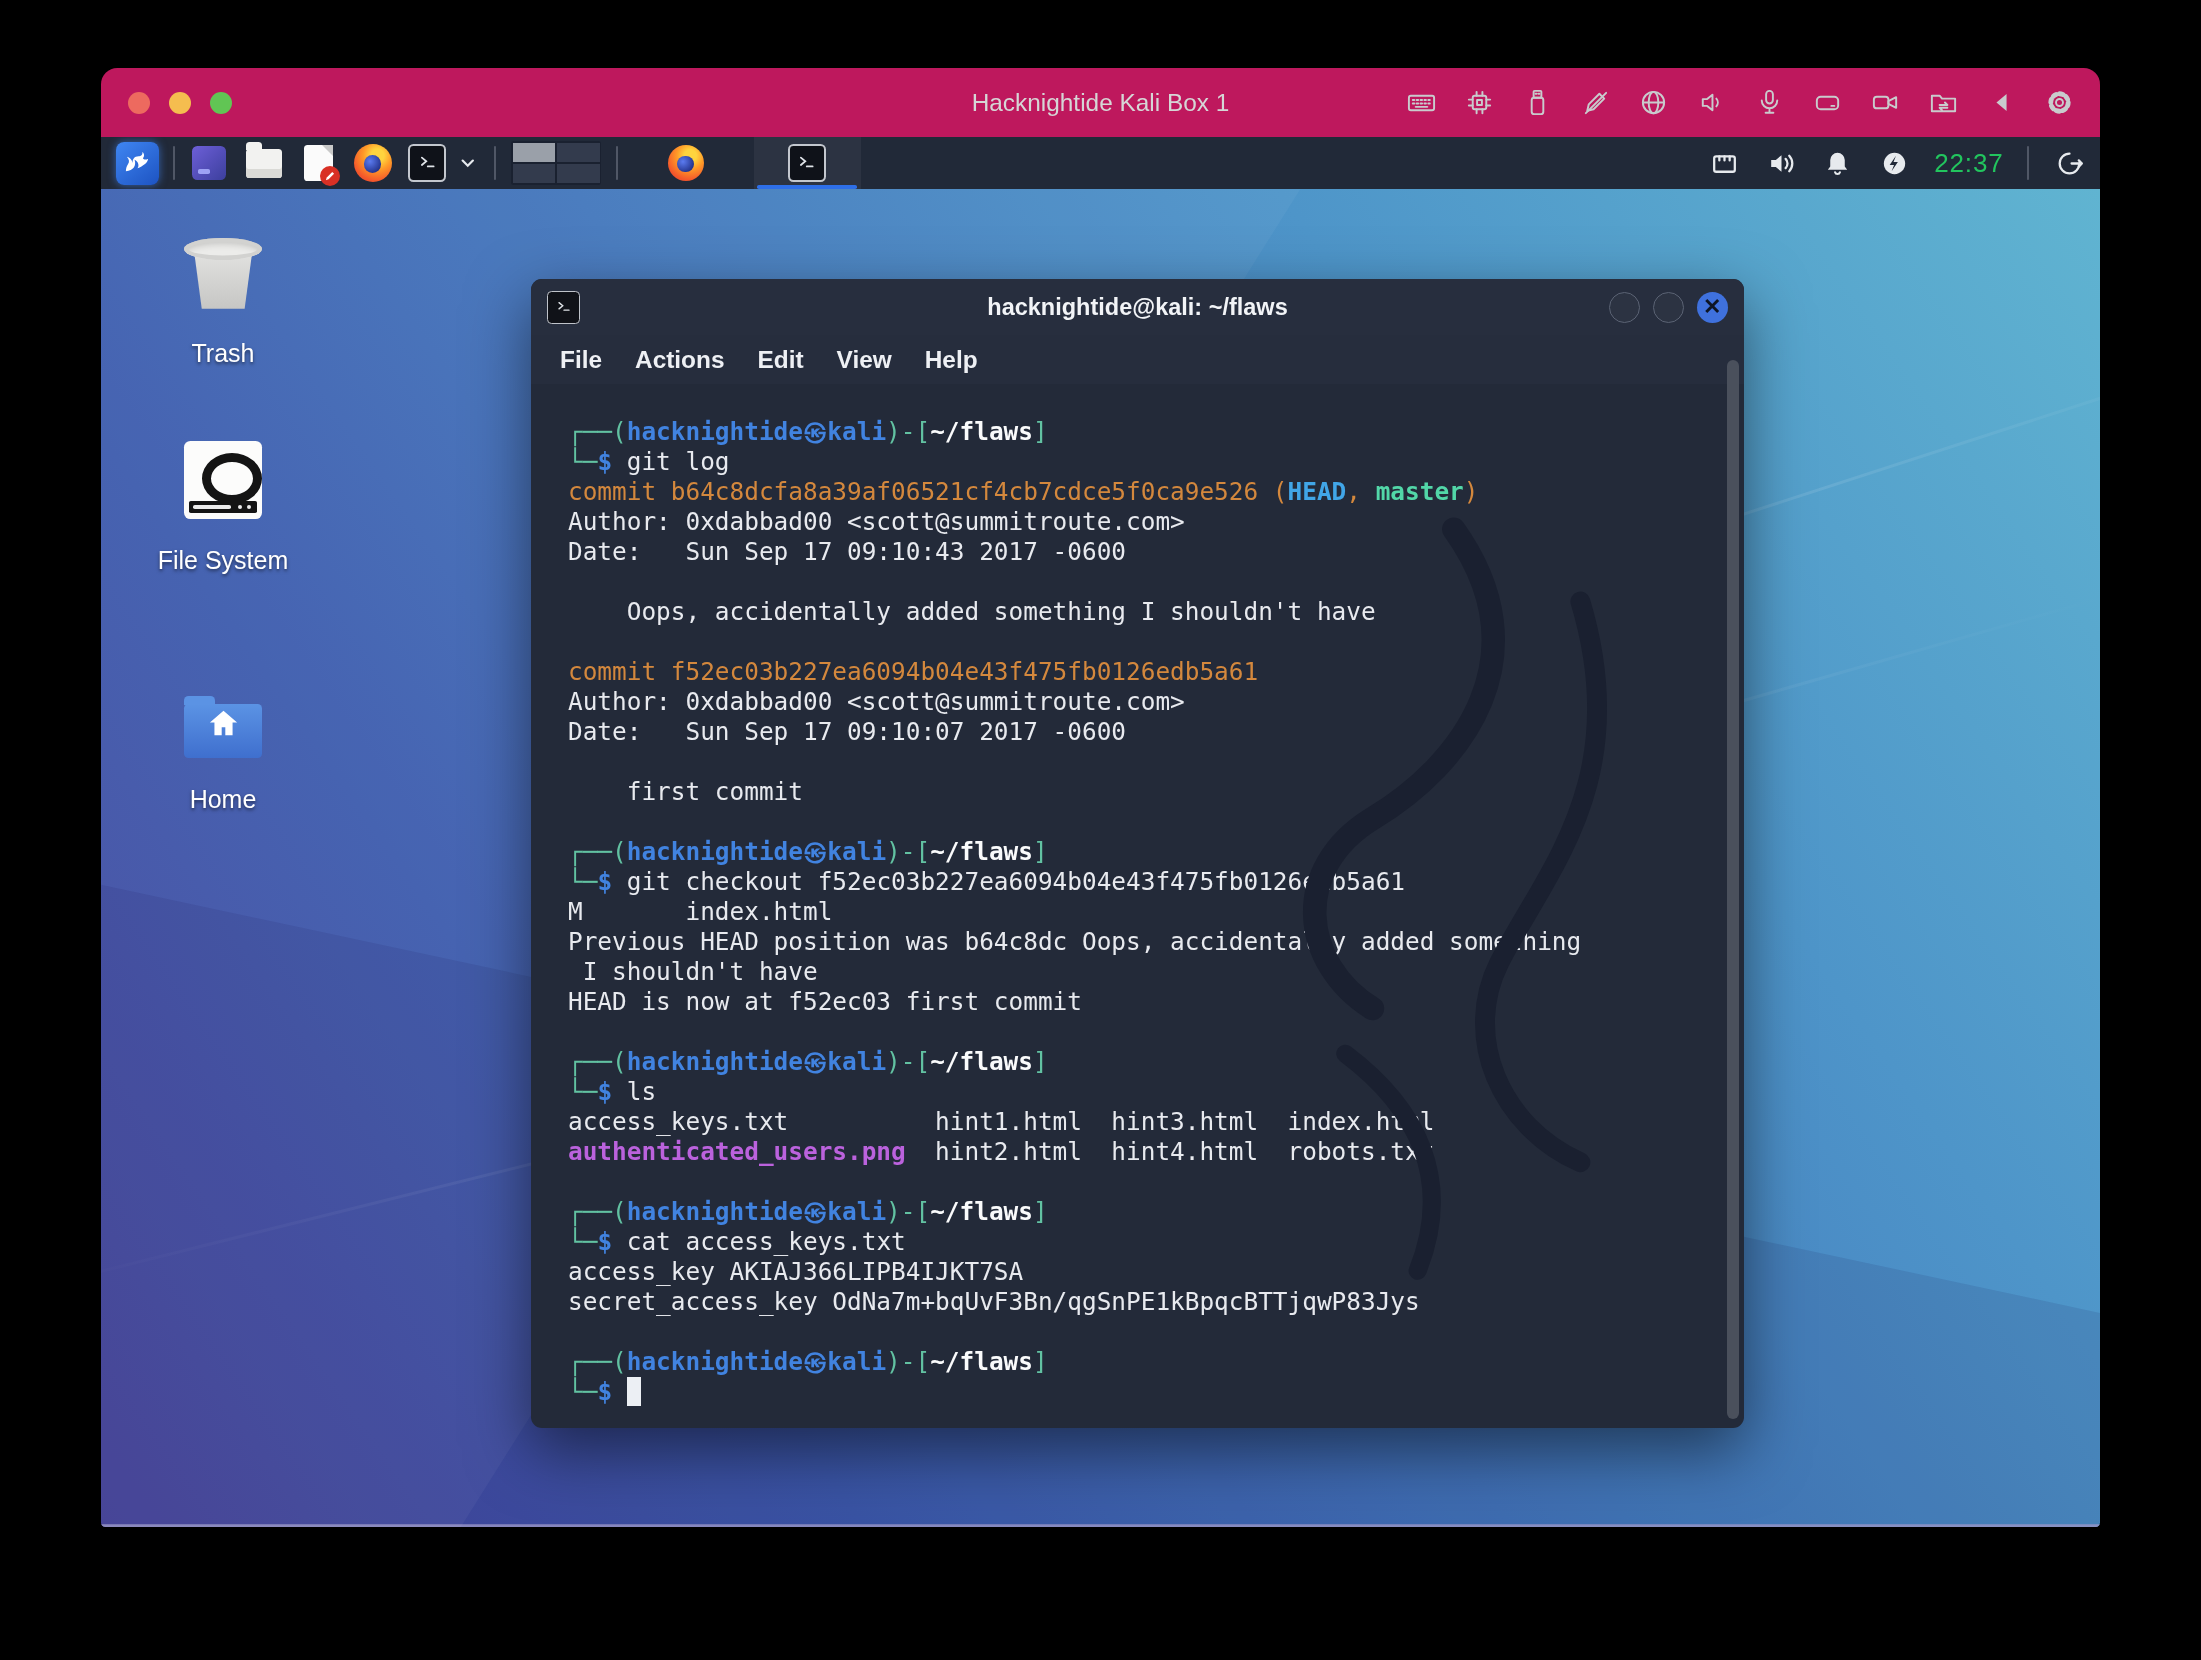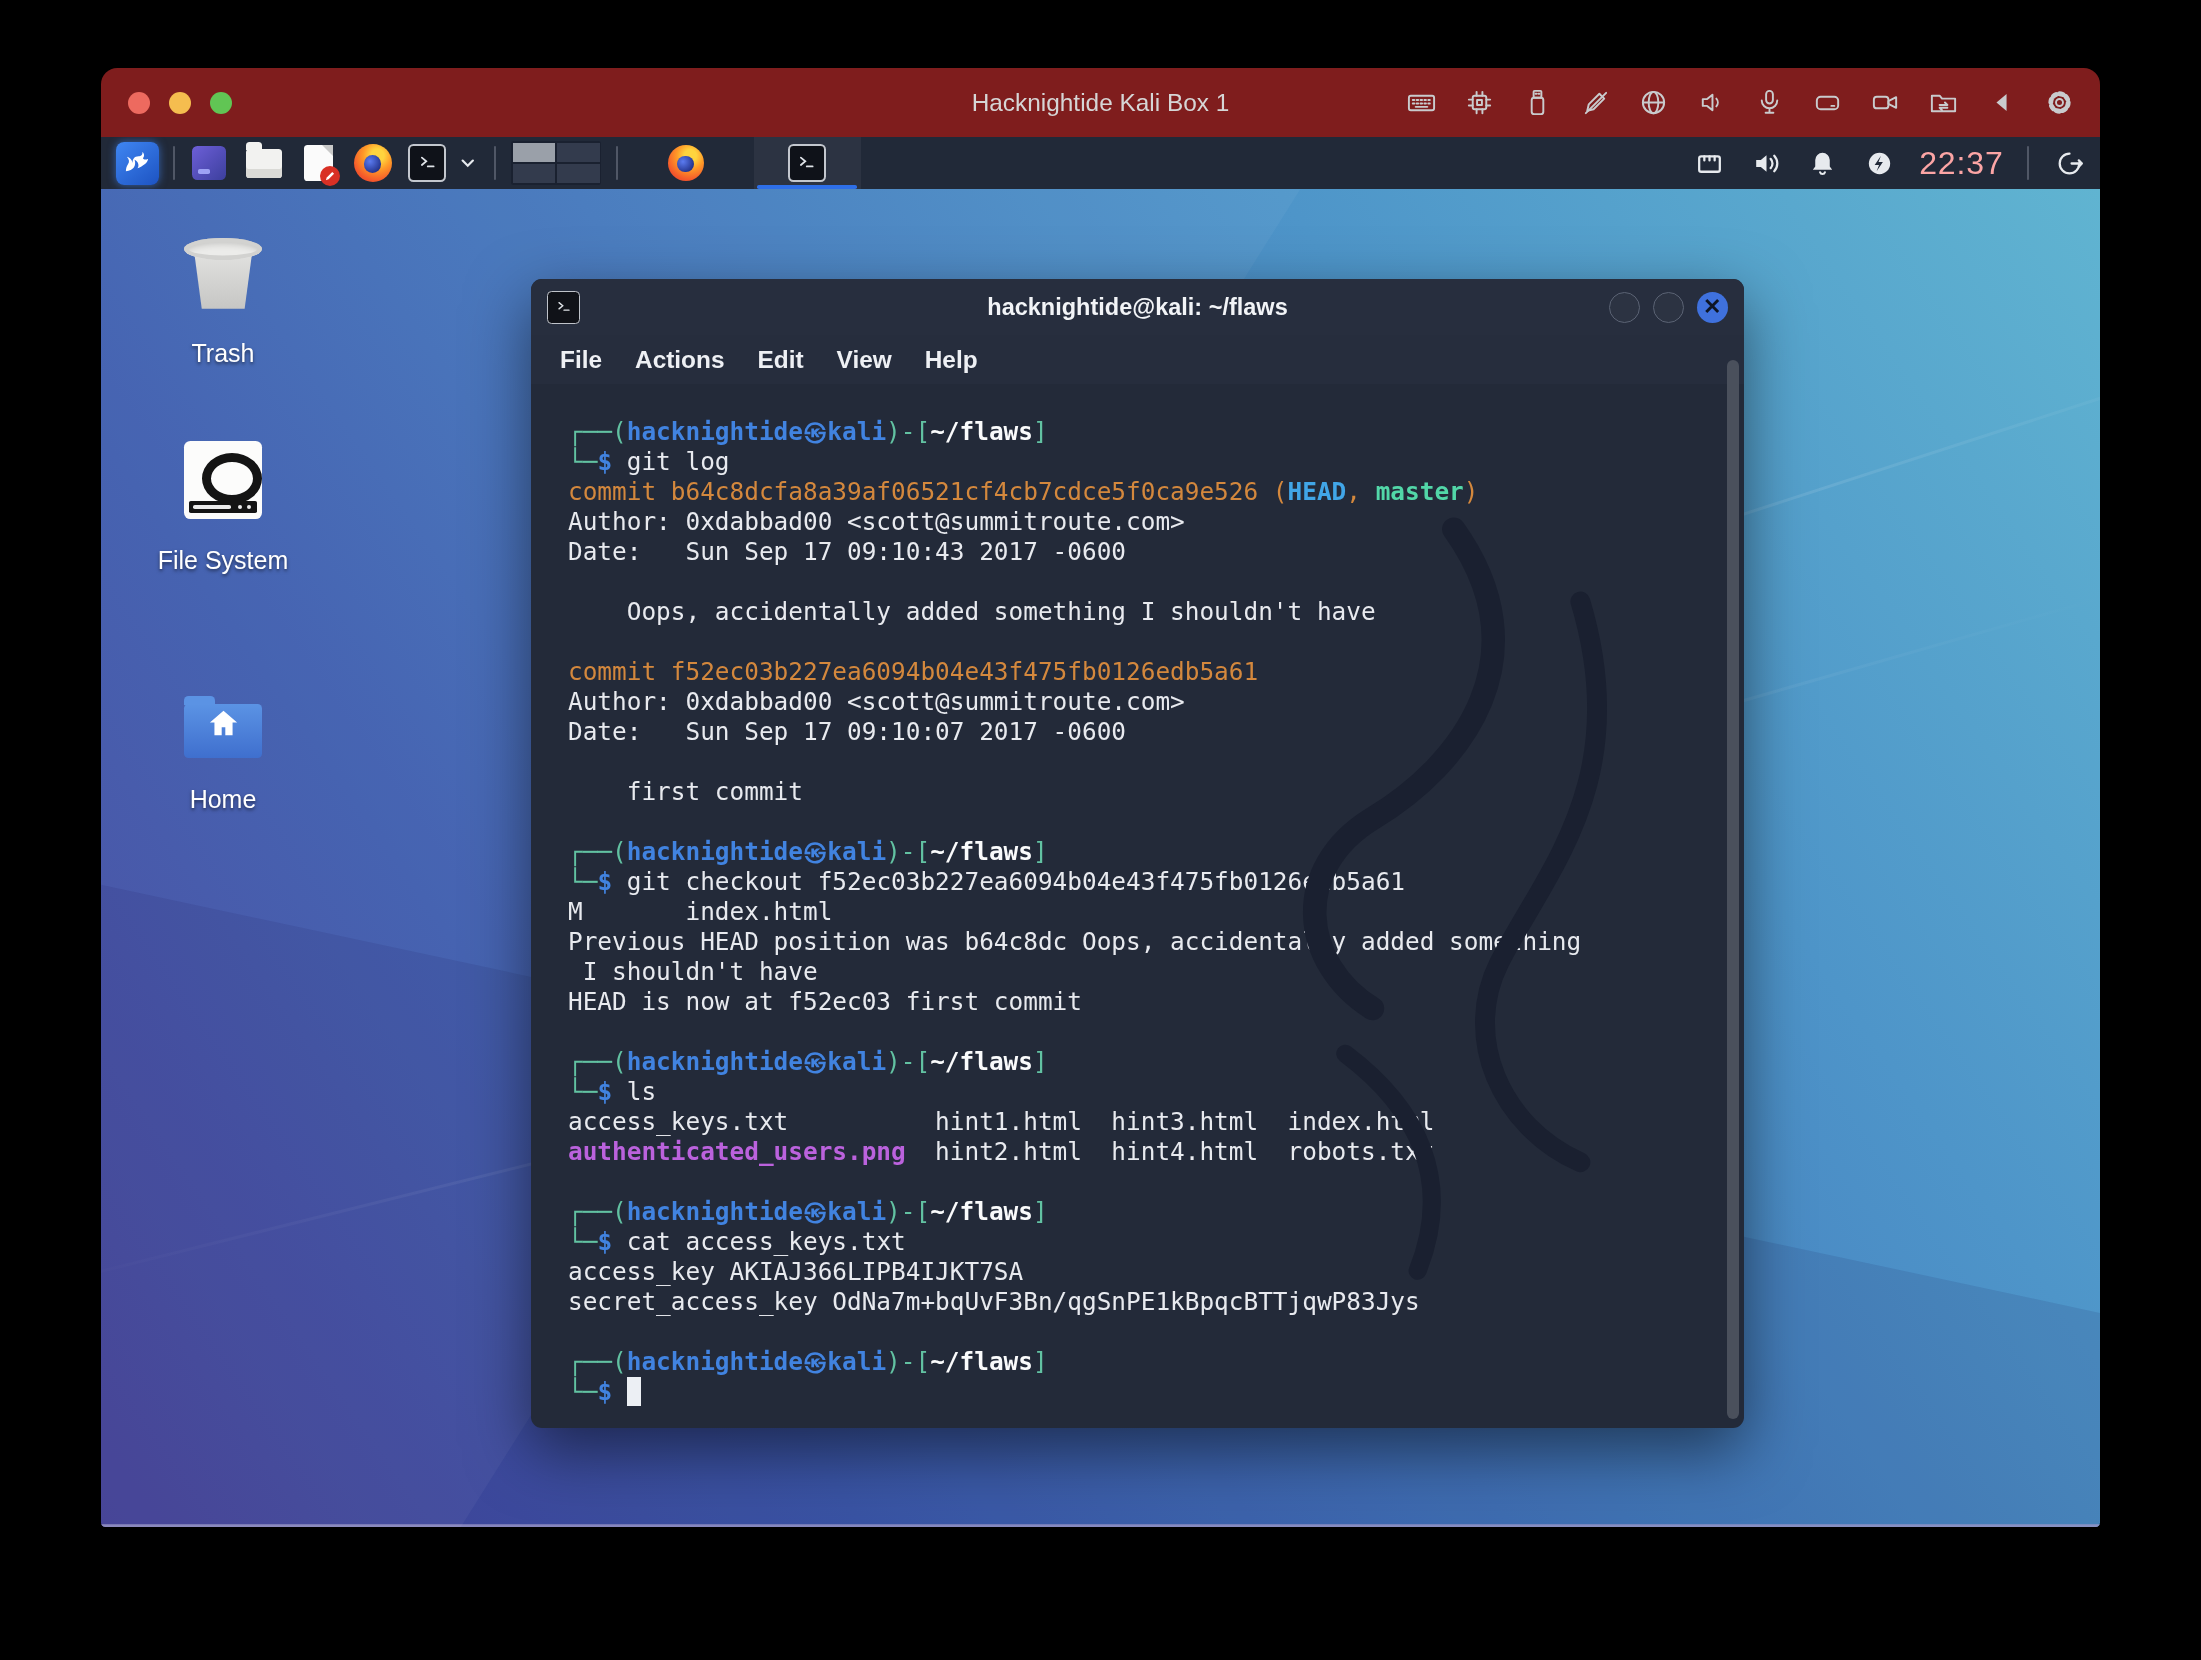--- a/index.html
+++ b/index.html
@@ -2,21 +2,21 @@
 <html style="font-size:14.5px"><head>
 <meta charset="utf-8">
 <style>
   html,body{margin:0;padding:0;background:#000;}
   body{width:2202px;height:1661px;position:relative;overflow:hidden;
        font-family:"Liberation Sans",sans-serif;-webkit-font-smoothing:antialiased;}
 
   
   .vm{position:absolute;left:101px;top:68px;width:1999px;height:1459px;
       border-radius:16.3px 16.3px 4.5px 4.5px;overflow:hidden;display:flex;flex-direction:column;}
-  .mac-titlebar{height:69px;background:#7f1d1d;display:flex;align-items:center;position:relative;flex:0 0 auto;}
+  .mac-titlebar{height:69px;background:#be185d;display:flex;align-items:center;position:relative;flex:0 0 auto;}
   .traffic{display:flex;gap:19px;margin-left:27px;}
   .tl{width:22px;height:22px;border-radius:50%;}
   .tl.red{background:#ed6a5f}.tl.yellow{background:#f5bd4f}.tl.green{background:#61c554}
   .mac-title{position:absolute;left:0;right:0;text-align:center;color:#d6d6d6;font-size:24.4px;}
   .mac-icons{margin-left:auto;display:flex;align-items:center;gap:27px;margin-right:25px;}
   .mico{width:31px;height:31px;display:flex;align-items:center;justify-content:center;}
   .mico svg{stroke:#c9cbcd;fill:none;stroke-width:2;stroke-linecap:round;stroke-linejoin:round;}
 
   
   .kali-panel{height:52px;background:#212938;display:flex;align-items:center;padding:0 14.5px;gap:14.5px;flex:0 0 auto;}
@@ -41,21 +41,21 @@
   .chevron{display:flex;align-items:center;margin-left:-5.4px;}
   .workspaces{width:87px;height:40px;background:#1a2130;display:grid;grid-template-columns:1fr 1fr;grid-template-rows:1fr 1fr;gap:1.8px;padding:1.8px;border-radius:2.7px;}
   .ws{background:#333b4d;}
   .ws.active{background:#9aa0a9;}
   .task-btn{width:107px;height:52px;display:flex;align-items:center;justify-content:center;position:relative;}
   .task-btn.active{background:rgba(255,255,255,0.05);}
   .active-bar{position:absolute;left:3.6px;right:3.6px;bottom:0;height:4.5px;background:#2e6fe8;border-radius:1.8px;}
   .panel-right{margin-left:auto;display:flex;align-items:center;gap:23.5px;}
   .pico{width:33px;height:33px;display:flex;align-items:center;justify-content:center;}
   .pico svg{stroke:#e7eaee;fill:none;stroke-width:2.2;stroke-linecap:round;stroke-linejoin:round;}
-  .clock{font-size:32px;color:#fca5a5;letter-spacing:0.9px;}
+  .clock{font-size:26px;color:#22c55e;letter-spacing:0.9px;}
 
   
   .desktop{flex:1 1 auto;position:relative;overflow:hidden;
     background:linear-gradient(235deg,#60b4d1 0%,#4e95c9 28%,#4378bd 52%,#3e5cae 74%,#45439c 100%);
     box-shadow:inset 0 -2.7px 0 rgba(168,165,212,.8);}
   .facetA{position:absolute;inset:0;clip-path:polygon(0 52%,100% 84%,100% 100%,0 100%);background:rgba(18,14,66,0.10);}
   .facetB{position:absolute;inset:0;clip-path:polygon(0 0,60% 0,18% 100%,0 100%);background:rgba(255,255,255,0.045);}
   .wline{position:absolute;height:2.7px;background:linear-gradient(90deg,transparent,rgba(255,255,255,0.10),transparent);}
 
   .desk-icon{position:absolute;left:4.5px;width:235px;display:flex;flex-direction:column;align-items:center;}

